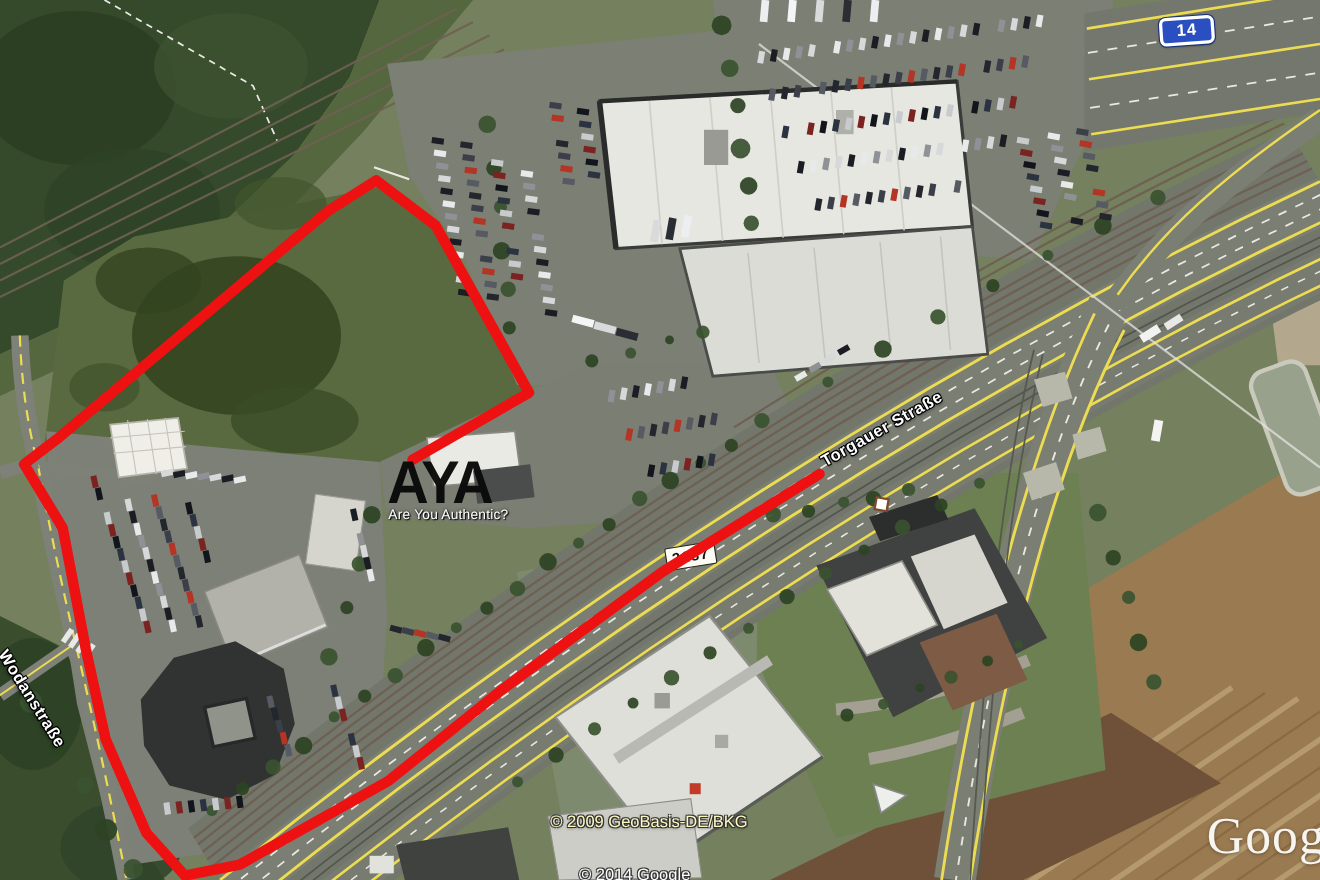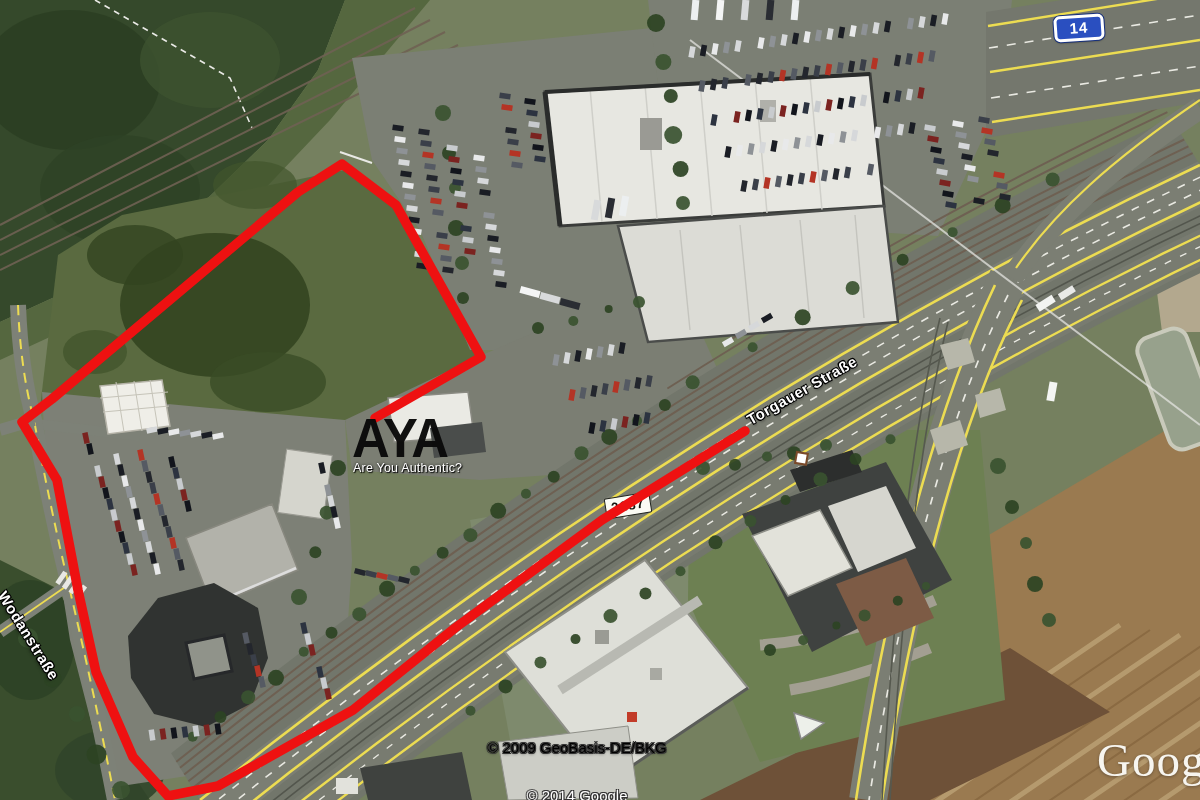--- a/index.html
+++ b/index.html
@@ -13,21 +13,21 @@
     border:3px solid #fff;border-radius:6px;box-shadow:0 0 0 1px #16307e,0 1px 2px rgba(0,0,0,.5);
     color:#fff;font-weight:bold;font-size:15px;line-height:20px;text-align:center;
     transform:rotate(-4deg);letter-spacing:1px;}
   .routebadge{position:absolute;left:605px;top:495px;width:44px;height:19px;background:#fbfbf4;
     border:1.5px solid #22251e;border-radius:2px;color:#15150f;font-weight:bold;font-size:13.5px;
     line-height:19px;text-align:center;transform:rotate(-9deg);letter-spacing:1px;}
   .wm-title{position:absolute;left:352px;top:412px;font-size:55px;line-height:52px;font-weight:bold;
     letter-spacing:-2px;color:#0a0a0a;opacity:.97;transform:scaleX(.95);transform-origin:0 0;}
   .wm-sub{position:absolute;left:353px;top:461px;font-size:12.5px;color:#ffffff;letter-spacing:.2px;
     text-shadow:1px 1px 1px #000,0 0 3px rgba(0,0,0,.8);}
-  .attr1{position:absolute;left:447px;top:739px;width:260px;text-align:center;color:#000000;font-size:15px;
+  .attr1{position:absolute;left:460px;top:739px;width:260px;text-align:center;color:#fef9c3;font-size:15px;
     text-shadow:-1px -1px 0 #333,1px -1px 0 #333,-1px 1px 0 #333,1px 1px 0 #333,0 1px 3px rgba(0,0,0,.7);}
   .attr2{position:absolute;left:477px;top:787px;width:200px;text-align:center;color:#fff;font-size:15px;
     text-shadow:-1px -1px 0 #333,1px -1px 0 #333,-1px 1px 0 #333,1px 1px 0 #333;}
   .glogo{position:absolute;left:1097px;top:733px;font-family:"Liberation Serif",serif;font-size:47px;
     color:#f7f5ef;text-shadow:0 1px 3px rgba(60,50,40,.55);letter-spacing:1px;}
 </style>
 </head>
 <body>
 
 <div class="stage">

